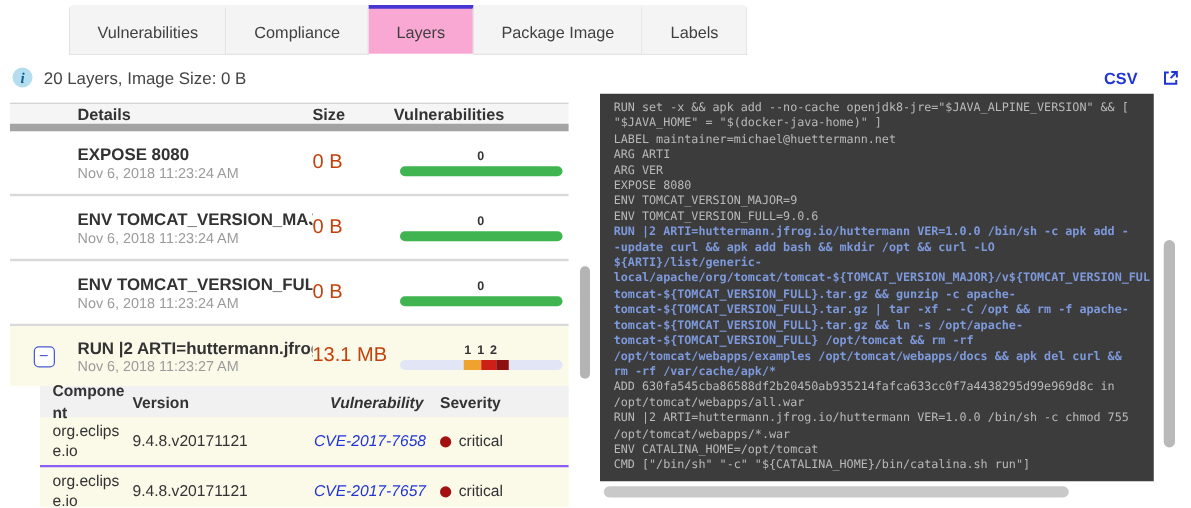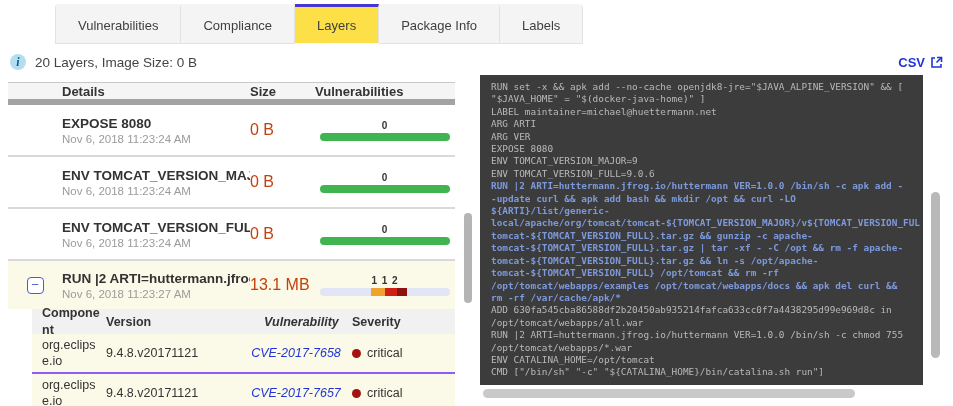--- a/index.html
+++ b/index.html
@@ -6,29 +6,29 @@
   html,body { background:#fff; }
   body { font-family:"Liberation Sans", sans-serif; color:#383838; }
   .page { position:relative; width:953px; height:406px; overflow:hidden; background:#fff; }
 
   
   .tabbar { position:absolute; left:55px; top:4px; display:flex; }
   .tab { padding:11px 22px 10px; font-size:13px; color:#3f3f3f; background:#f4f4f4;
          border:1px solid #e3e3e3; border-left:none; border-top:3px solid #f4f4f4; cursor:pointer; }
   .tab:first-child { border-left:1px solid #e3e3e3; border-top-left-radius:4px; }
   .tab:last-child { border-top-right-radius:4px; }
-  .tab.active { background:#fde047; border-top:3px solid #4636d2; border-bottom-color:#fff; }
+  .tab.active { background:#f9a8d4; border-top:3px solid #4636d2; border-bottom-color:#fff; }
 
   
   .info-row { position:absolute; left:10px; top:50px; right:10px; height:24px; display:flex; align-items:center; }
   .info-icon { width:16px; height:16px; border-radius:50%; background:#b5ddf0; color:#0c5e8f;
                font-family:"Liberation Serif", serif; font-style:italic; font-weight:bold; font-size:12px;
                display:inline-flex; align-items:center; justify-content:center; margin-right:9px; flex:0 0 auto; }
   .info-text { font-size:13.5px; color:#444; }
-  .csv-link { margin-left:auto; display:flex; align-items:center; gap:5px; color:#2135d6;
+  .csv-link { margin-left:auto; display:flex; align-items:center; gap:20px; color:#2135d6;
               font-size:13px; font-weight:bold; text-decoration:none; cursor:pointer; }
 
   
   .left-panel { position:absolute; left:8px; top:82px; width:447px; bottom:0; overflow:hidden; }
   .lt-header { display:flex; align-items:center; background:#f5f5f5; height:23px;
                border-top:1px solid #c9c9c9; border-bottom:6px solid #a3a3a3;
                font-size:13px; font-weight:bold; color:#333; }
   .col-exp { width:54px; flex:0 0 auto; display:flex; align-items:center; justify-content:center; }
   .col-details { flex:1 1 auto; min-width:0; }
   .col-size { width:65px; flex:0 0 auto; }
@@ -76,21 +76,21 @@
 </style>
 </head>
 <body>
 
 <div class="page">
 
   <div class="tabbar" id="tabbar">
       <div class="tab">Vulnerabilities</div>
       <div class="tab">Compliance</div>
       <div class="tab active">Layers</div>
-      <div class="tab">Package Info</div>
+      <div class="tab">Package Image</div>
       <div class="tab">Labels</div>
     </div>
 
   <div class="info-row">
     <span class="info-icon">i</span>
     <span class="info-text">20 Layers, Image Size: 0 B</span>
     <a class="csv-link">
       <span>CSV</span>
       <svg width="13" height="13" viewBox="0 0 13 13">
         <path d="M5 2 H2 V11 H11 V8" fill="none" stroke="#2135d6" stroke-width="1.6"></path>

